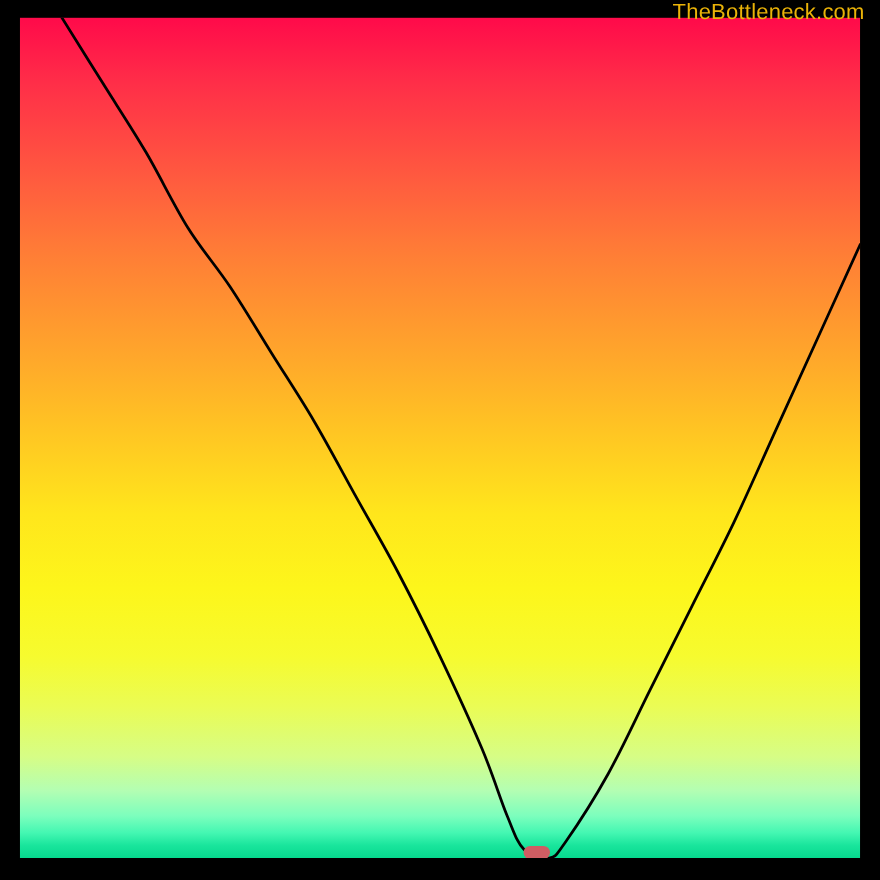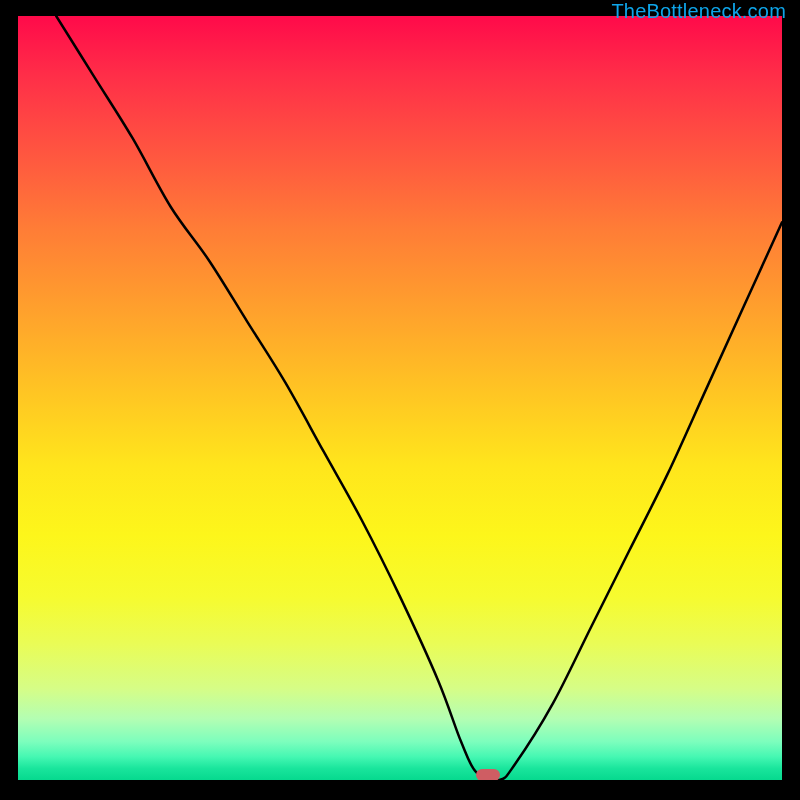--- a/index.html
+++ b/index.html
@@ -66,21 +66,21 @@
     width: 24px;
     height: 12px;
     border-radius: 6px;
     background: #cf5d63;
     transform: translate(-50%, -50%);
   }
   .watermark {
     position: absolute;
     top: 0px;
     right: 14px;
-    color: #0ea5e9;
+    color: #eab308;
     font-size: 20px;
     font-weight: 500;
     letter-spacing: 0.2px;
     user-select: none;
   }
 </style>
 </head>
 <body>
 
 <div class="outer">

